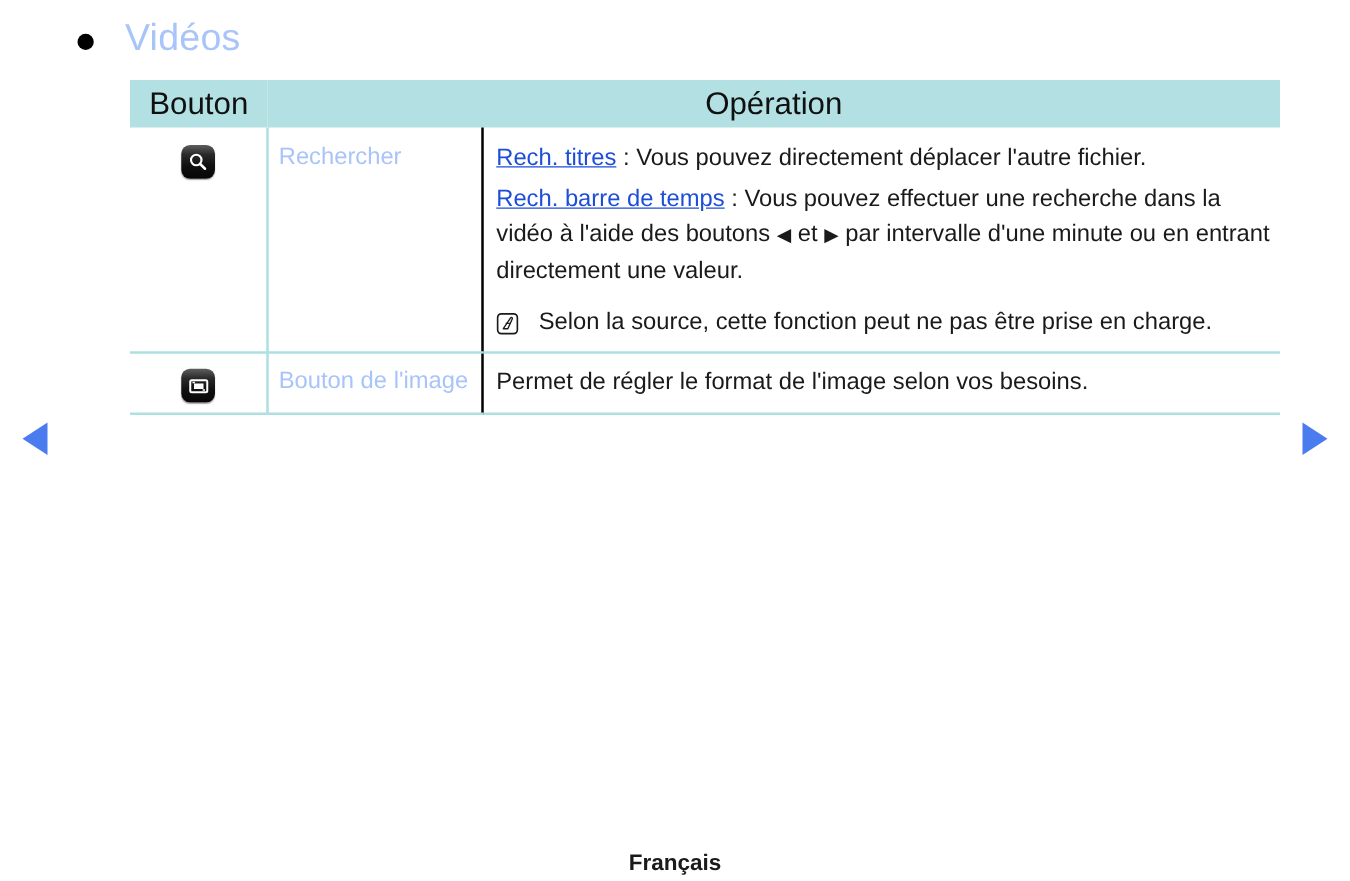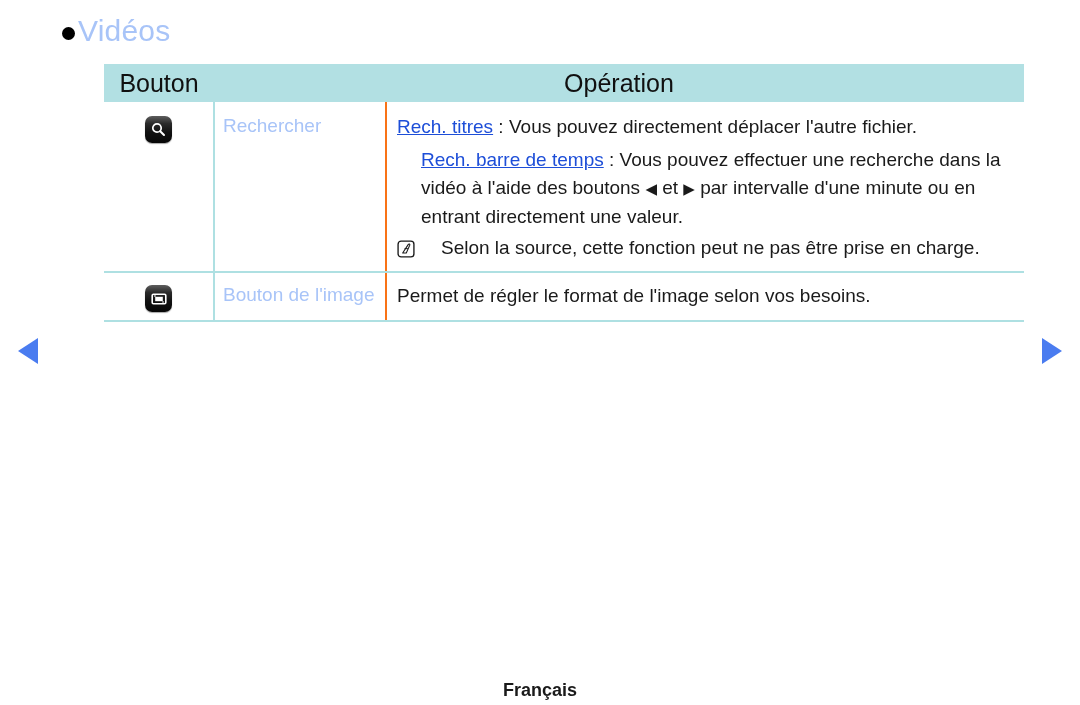--- a/index.html
+++ b/index.html
@@ -16,21 +16,21 @@
     -webkit-font-smoothing: antialiased;
   }
 
   
   #page-heading {
     position: absolute;
     left: 62px;
     top: 14px;
     display: flex;
     align-items: center;
-    gap: 3px;
+    gap: 25px;
   }
   #page-heading .bullet {
     width: 13px;
     height: 13px;
     border-radius: 50%;
     background: #000000;
     display: block;
     flex: none;
     margin-top: 4px;
   }
@@ -71,21 +71,21 @@
     border-bottom: 2px solid #aee0e2;
     padding: 0;
     vertical-align: top;
     background: #ffffff;
   }
   #spec-table tbody tr td.cell-btn {
     border-right: 2px solid #aee0e2;
     text-align: center;
   }
   #spec-table tbody tr td.cell-lbl {
-    border-right: 2px solid #f97316;
+    border-right: 2px solid #000000;
     padding: 9px 0 10px 8px;
   }
   #spec-table tbody tr td.cell-op {
     padding: 9px 0 10px 10px;
   }
   #spec-table tbody tr + tr td { border-top: none; }
   #spec-table tbody tr td { border-bottom: 2px solid #aee0e2; }
   #spec-table tbody tr:first-child td { border-top: 2px solid #ffffff; }
 
   .btn-cell-inner {
@@ -122,36 +122,36 @@
   }
   .op-key {
     color: #1d4ed8;
     text-decoration: underline;
   }
   .arrow-glyph { font-size: 15px; }
 
   .note-line {
     display: flex;
     align-items: flex-start;
-    gap: 26px;
-    margin-top: 4px;
+    gap: 16px;
+    margin-top: 14px;
   }
   .note-icon {
     width: 18px;
     height: 18px;
     flex: none;
     margin-top: 5px;
   }
   .note-text {
     color: #1a1a1a;
     font-size: 19px;
     line-height: 26px;
   }
 
-  .op-para + .op-para { margin-top: 5px; margin-left: 24px; }
+  .op-para + .op-para { margin-top: 5px; }
 
   
   .nav-arrow {
     position: absolute;
     width: 0;
     height: 0;
     cursor: pointer;
   }
   #nav-prev {
     left: 18px;

